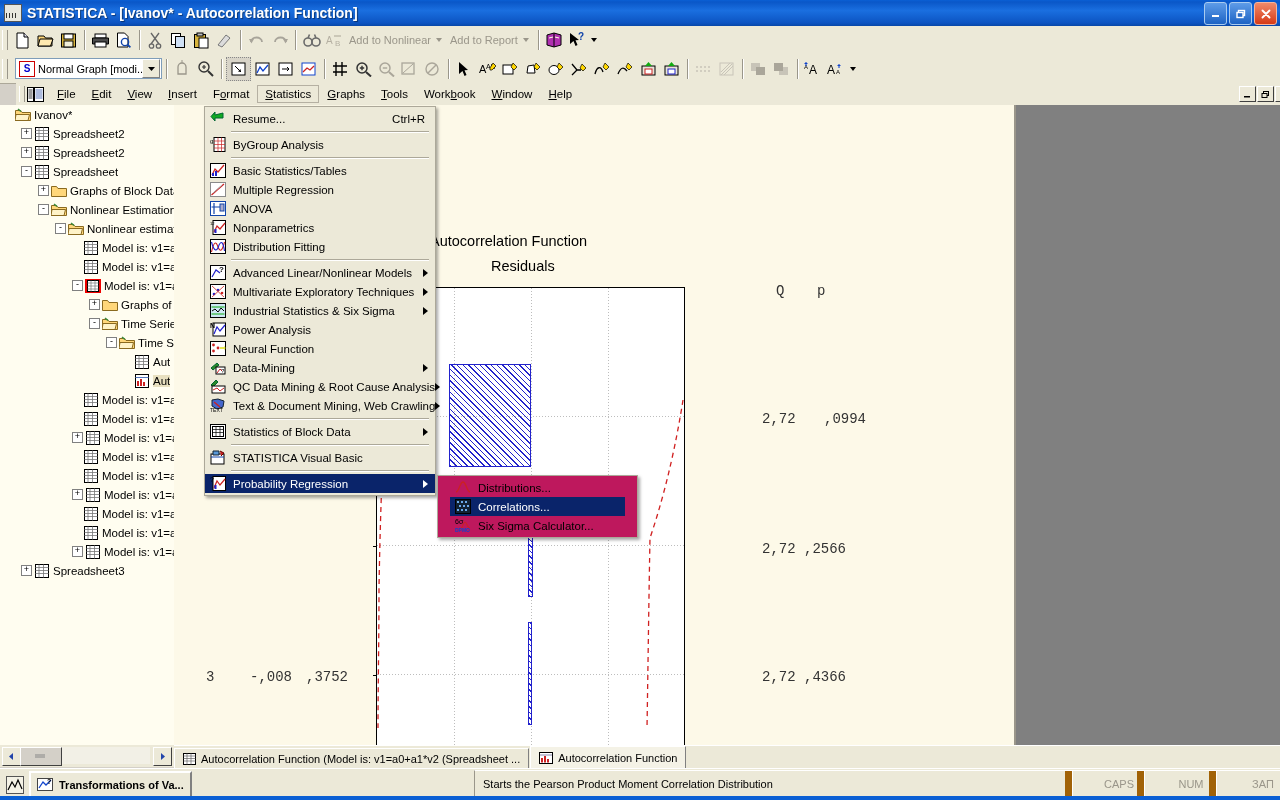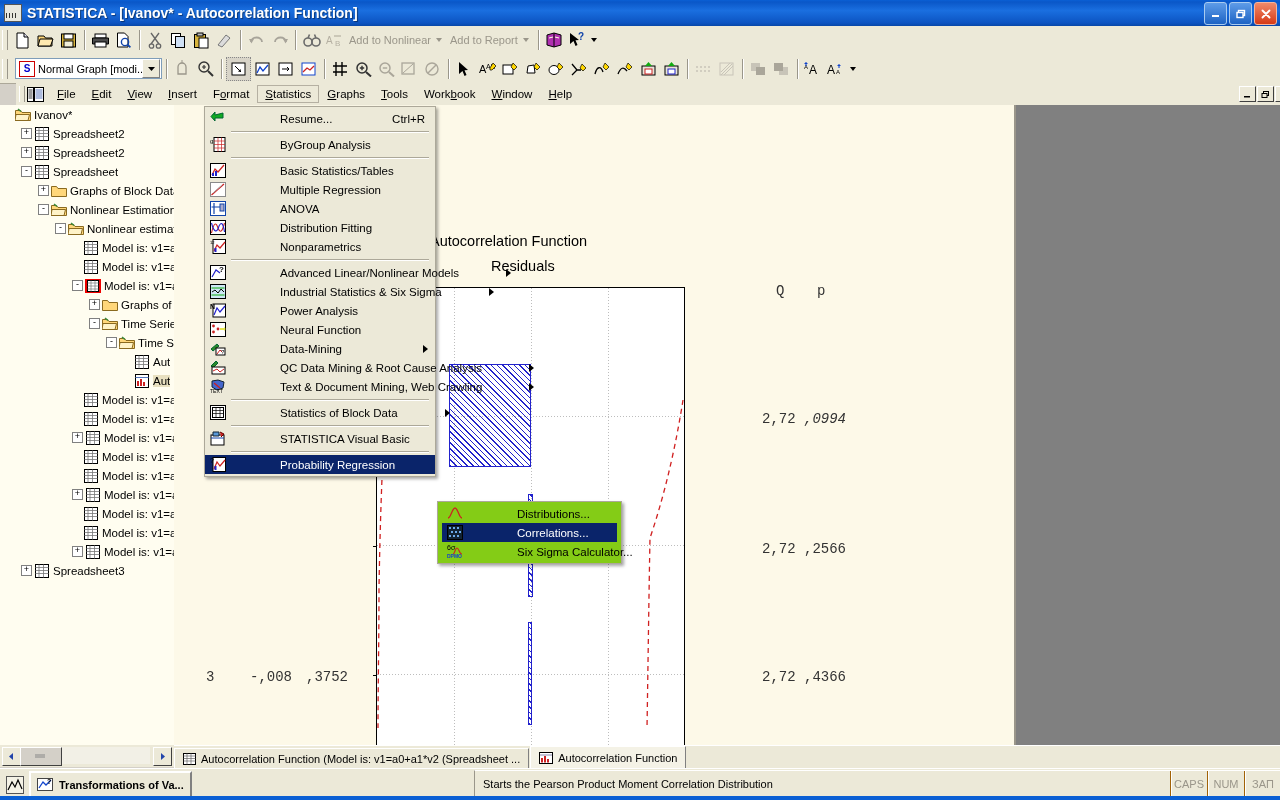--- a/index.html
+++ b/index.html
@@ -137,34 +137,34 @@
   .rowlbl{position:absolute;font-family:"Liberation Mono",monospace;font-size:14px;color:#333;white-space:pre;}
   .legend{position:absolute;display:flex;align-items:center;font-size:14.5px;color:#000;}
 
   
   .dropdown{
     position:absolute;left:204px;top:106px;width:230px;
     background:#ece9d8;border:1px solid #aca899;
     box-shadow:2px 2px 3px rgba(0,0,0,.35);
     padding:2px 0;
   }
-  .mrow{height:19px;display:flex;align-items:center;padding:0 2px;position:relative;white-space:nowrap;gap:47px;}
+  .mrow{height:19px;display:flex;align-items:center;padding:0 2px;position:relative;white-space:nowrap;}
   .mrow .mi{width:22px;height:17px;flex:0 0 auto;display:flex;align-items:center;justify-content:center;}
   .mrow .mt{font-size:11.5px;color:#000;flex:1 1 auto;padding-left:4px;}
   .mrow .macc{font-size:11.5px;color:#000;padding-right:8px;}
   .mrow .marr{width:0;height:0;border-top:4px solid transparent;border-bottom:4px solid transparent;
     border-left:5px solid #000;margin-right:5px;flex:0 0 auto;}
   .mrow.hl{background:#0a246a;}
   .mrow.hl .mt,.mrow.hl .macc{color:#fff;}
   .mrow.hl .marr{border-left-color:#fff;}
   .mdiv{height:1px;margin:3px 6px 3px 26px;background:#aca899;box-shadow:0 1px 0 #fff;}
   .submenu{
     position:absolute;left:437px;top:475px;width:175px;
-    background:#84cc16;border:1px solid #aca899;
-    box-shadow:2px 2px 3px rgba(0,0,0,.35);padding:2px 4px;margin-top:26px;
+    background:#be185d;border:1px solid #aca899;
+    box-shadow:2px 2px 3px rgba(0,0,0,.35);padding:2px 12px;
   }
 
   
   .hscrollzone{position:absolute;left:0;top:745px;width:174px;height:22px;background:#ece9d8;}
   .hsbtn{position:absolute;top:2px;width:17px;height:17px;background:#ece9d8;
     border:1px solid #fff;border-right-color:#404040;border-bottom-color:#404040;
     display:flex;align-items:center;justify-content:center;font-size:9px;color:#000;}
   .hsthumb{position:absolute;left:20px;top:2px;width:40px;height:17px;background:#d4d0c8;
     border:1px solid #fff;border-right-color:#404040;border-bottom-color:#404040;}
   .hstrack{position:absolute;left:60px;top:2px;right:24px;height:17px;
@@ -186,22 +186,22 @@
     height:25px;display:flex;align-items:center;padding:0 6px;background:#ece9d8;
     border:2px solid #fff;border-right-color:#808080;border-bottom-color:#808080;
     font-size:11px;font-weight:bold;white-space:nowrap;flex:0 0 auto;
   }
   .statusbar{
     position:absolute;left:474px;top:770px;width:806px;height:26px;background:#ece9d8;
     border-top:1px solid #fff;border-left:1px solid #9a968a;display:flex;align-items:center;
   }
   .stext{font-size:11px;color:#000;padding-left:8px;flex:1 1 auto;white-space:nowrap;}
   .spane{width:36px;text-align:center;font-size:11px;color:#9a968a;
-    border-left:1px solid #a16207;box-shadow:inset 1px 0 0 #fff;align-self:stretch;
-    display:flex;align-items:center;justify-content:center;flex:0 0 auto;}
+    border-left:7px solid #a16207;box-shadow:inset 1px 0 0 #fff;align-self:stretch;
+    display:flex;align-items:center;justify-content:center;flex:0 0 auto;padding-left:29px;}
   .bluebar{position:absolute;left:0;top:796px;width:1280px;height:4px;background:#0a5fd4;}
 </style>
 </head>
 <body>
 
 <div class="app">
 
   <div class="titlebar">
     <div class="ticon"></div>
     <div class="ttext">STATISTICA - [Ivanov* - Autocorrelation Function]</div>
@@ -782,21 +782,21 @@
   <div class="mdi">
     <div class="graphdoc">
 
       <div class="gtitle" style="left:256px;top:128px;">Autocorrelation Function</div>
       <div class="gtitle" style="left:317px;top:153px;">Residuals</div>
 
       <div class="qp" style="left:602px;top:178px;">Q</div>
       <div class="qp" style="left:643px;top:178px;">p</div>
 
       <div class="rowlbl" style="left:588px;top:306px;">2,72</div>
-      <div class="rowlbl" style="left:630px;top:306px;font-style:italic;">,0994</div>
+      <div class="rowlbl" style="left:650px;top:306px;">,0994</div>
 
       <div class="rowlbl" style="left:588px;top:436px;">2,72</div>
       <div class="rowlbl" style="left:630px;top:436px;">,2566</div>
 
       <div class="rowlbl" style="left:588px;top:564px;">2,72</div>
       <div class="rowlbl" style="left:630px;top:564px;">,4366</div>
 
       <div class="rowlbl" style="left:32px;top:564px;">3</div>
       <div class="rowlbl" style="left:76px;top:564px;">-,008</div>
       <div class="rowlbl" style="left:132px;top:564px;">,3752</div>
@@ -886,48 +886,61 @@
               <rect x="0.5" y="0.5" width="15" height="14" fill="#fff" stroke="#1144aa"></rect>
               <path d="M4 2 v11 M1.5 6 h10" stroke="#1144aa" stroke-width="1.2"></path>
               <rect x="10" y="3" width="4" height="7" fill="#aac" stroke="#1144aa"></rect>
             </svg>
           </span>
           <span class="mt">ANOVA</span>
         </div>
         <div class="mrow">
           <span class="mi">
             <svg width="16" height="15" viewBox="0 0 16 15">
-              <rect x="0.5" y="0.5" width="15" height="14" fill="#fff" stroke="#000"></rect>
-              <path d="M1.5 13 C4 2, 6 2, 8 8 C10 13, 12 13, 14.5 3" fill="none" stroke="#c22" stroke-width="1.1"></path>
-              <path d="M1.5 3 C4 13, 7 13, 9 6 C11 2, 13 2, 14.5 12" fill="none" stroke="#22c" stroke-width="1.1"></path>
-            </svg>
-          </span>
-          <span class="mt">Distribution Fitting</span>
-        </div>
-        <div class="mrow">
-          <span class="mi">
-            <svg width="16" height="15" viewBox="0 0 16 15">
               <rect x="3" y="0.5" width="12.5" height="14" fill="#fff" stroke="#000"></rect>
               <path d="M4 12 L7 6 L10 9 L15 3" fill="none" stroke="#c22" stroke-width="1.2"></path>
               <rect x="4.5" y="9" width="2" height="4" fill="#22c"></rect>
               <text x="0" y="5" font-size="4" fill="#000" font-family="sans-serif">12</text>
             </svg>
           </span>
           <span class="mt">Nonparametrics</span>
         </div>
+        <div class="mrow">
+          <span class="mi">
+            <svg width="16" height="15" viewBox="0 0 16 15">
+              <rect x="0.5" y="0.5" width="15" height="14" fill="#fff" stroke="#000"></rect>
+              <path d="M1.5 13 C4 2, 6 2, 8 8 C10 13, 12 13, 14.5 3" fill="none" stroke="#c22" stroke-width="1.1"></path>
+              <path d="M1.5 3 C4 13, 7 13, 9 6 C11 2, 13 2, 14.5 12" fill="none" stroke="#22c" stroke-width="1.1"></path>
+            </svg>
+          </span>
+          <span class="mt">Distribution Fitting</span>
+        </div>
         <div class="mdiv"></div>
         <div class="mrow">
           <span class="mi">
             <svg width="16" height="15" viewBox="0 0 16 15">
               <rect x="0.5" y="0.5" width="15" height="14" fill="#fff" stroke="#000"></rect>
               <path d="M2 12 L6 5 L10 8" fill="none" stroke="#22c" stroke-width="1.2"></path>
               <text x="9" y="7" font-size="8" font-weight="bold" fill="#000" font-family="sans-serif">?</text>
             </svg>
           </span>
           <span class="mt">Advanced Linear/Nonlinear Models</span>
+          <span class="marr"></span>
+        </div>
+        <div class="mrow">
+          <span class="mi">
+            <svg width="16" height="15" viewBox="0 0 16 15">
+              <rect x="0.5" y="0.5" width="15" height="14" fill="#fff" stroke="#000"></rect>
+              <circle cx="4" cy="10" r="1.3" fill="#22c"></circle>
+              <circle cx="8" cy="6" r="1.3" fill="#22c"></circle>
+              <circle cx="12" cy="9" r="1.3" fill="#c22"></circle>
+              <path d="M2 2 L14 13 M14 2 L2 13" stroke="#c22" stroke-width=".8"></path>
+            </svg>
+          </span>
+          <span class="mt">Multivariate Exploratory Techniques</span>
           <span class="marr"></span>
         </div>
         <div class="mrow">
           <span class="mi">
             <svg width="16" height="15" viewBox="0 0 16 15">
               <rect x="0.5" y="0.5" width="15" height="14" fill="#cfe8f5" stroke="#000"></rect>
               <path d="M1.5 4h13 M1.5 11h13" stroke="#1a1"></path>
               <path d="M2 8 L5 6 L8 9 L11 5 L14 8" fill="none" stroke="#000" stroke-width="1"></path>
             </svg>
           </span>

